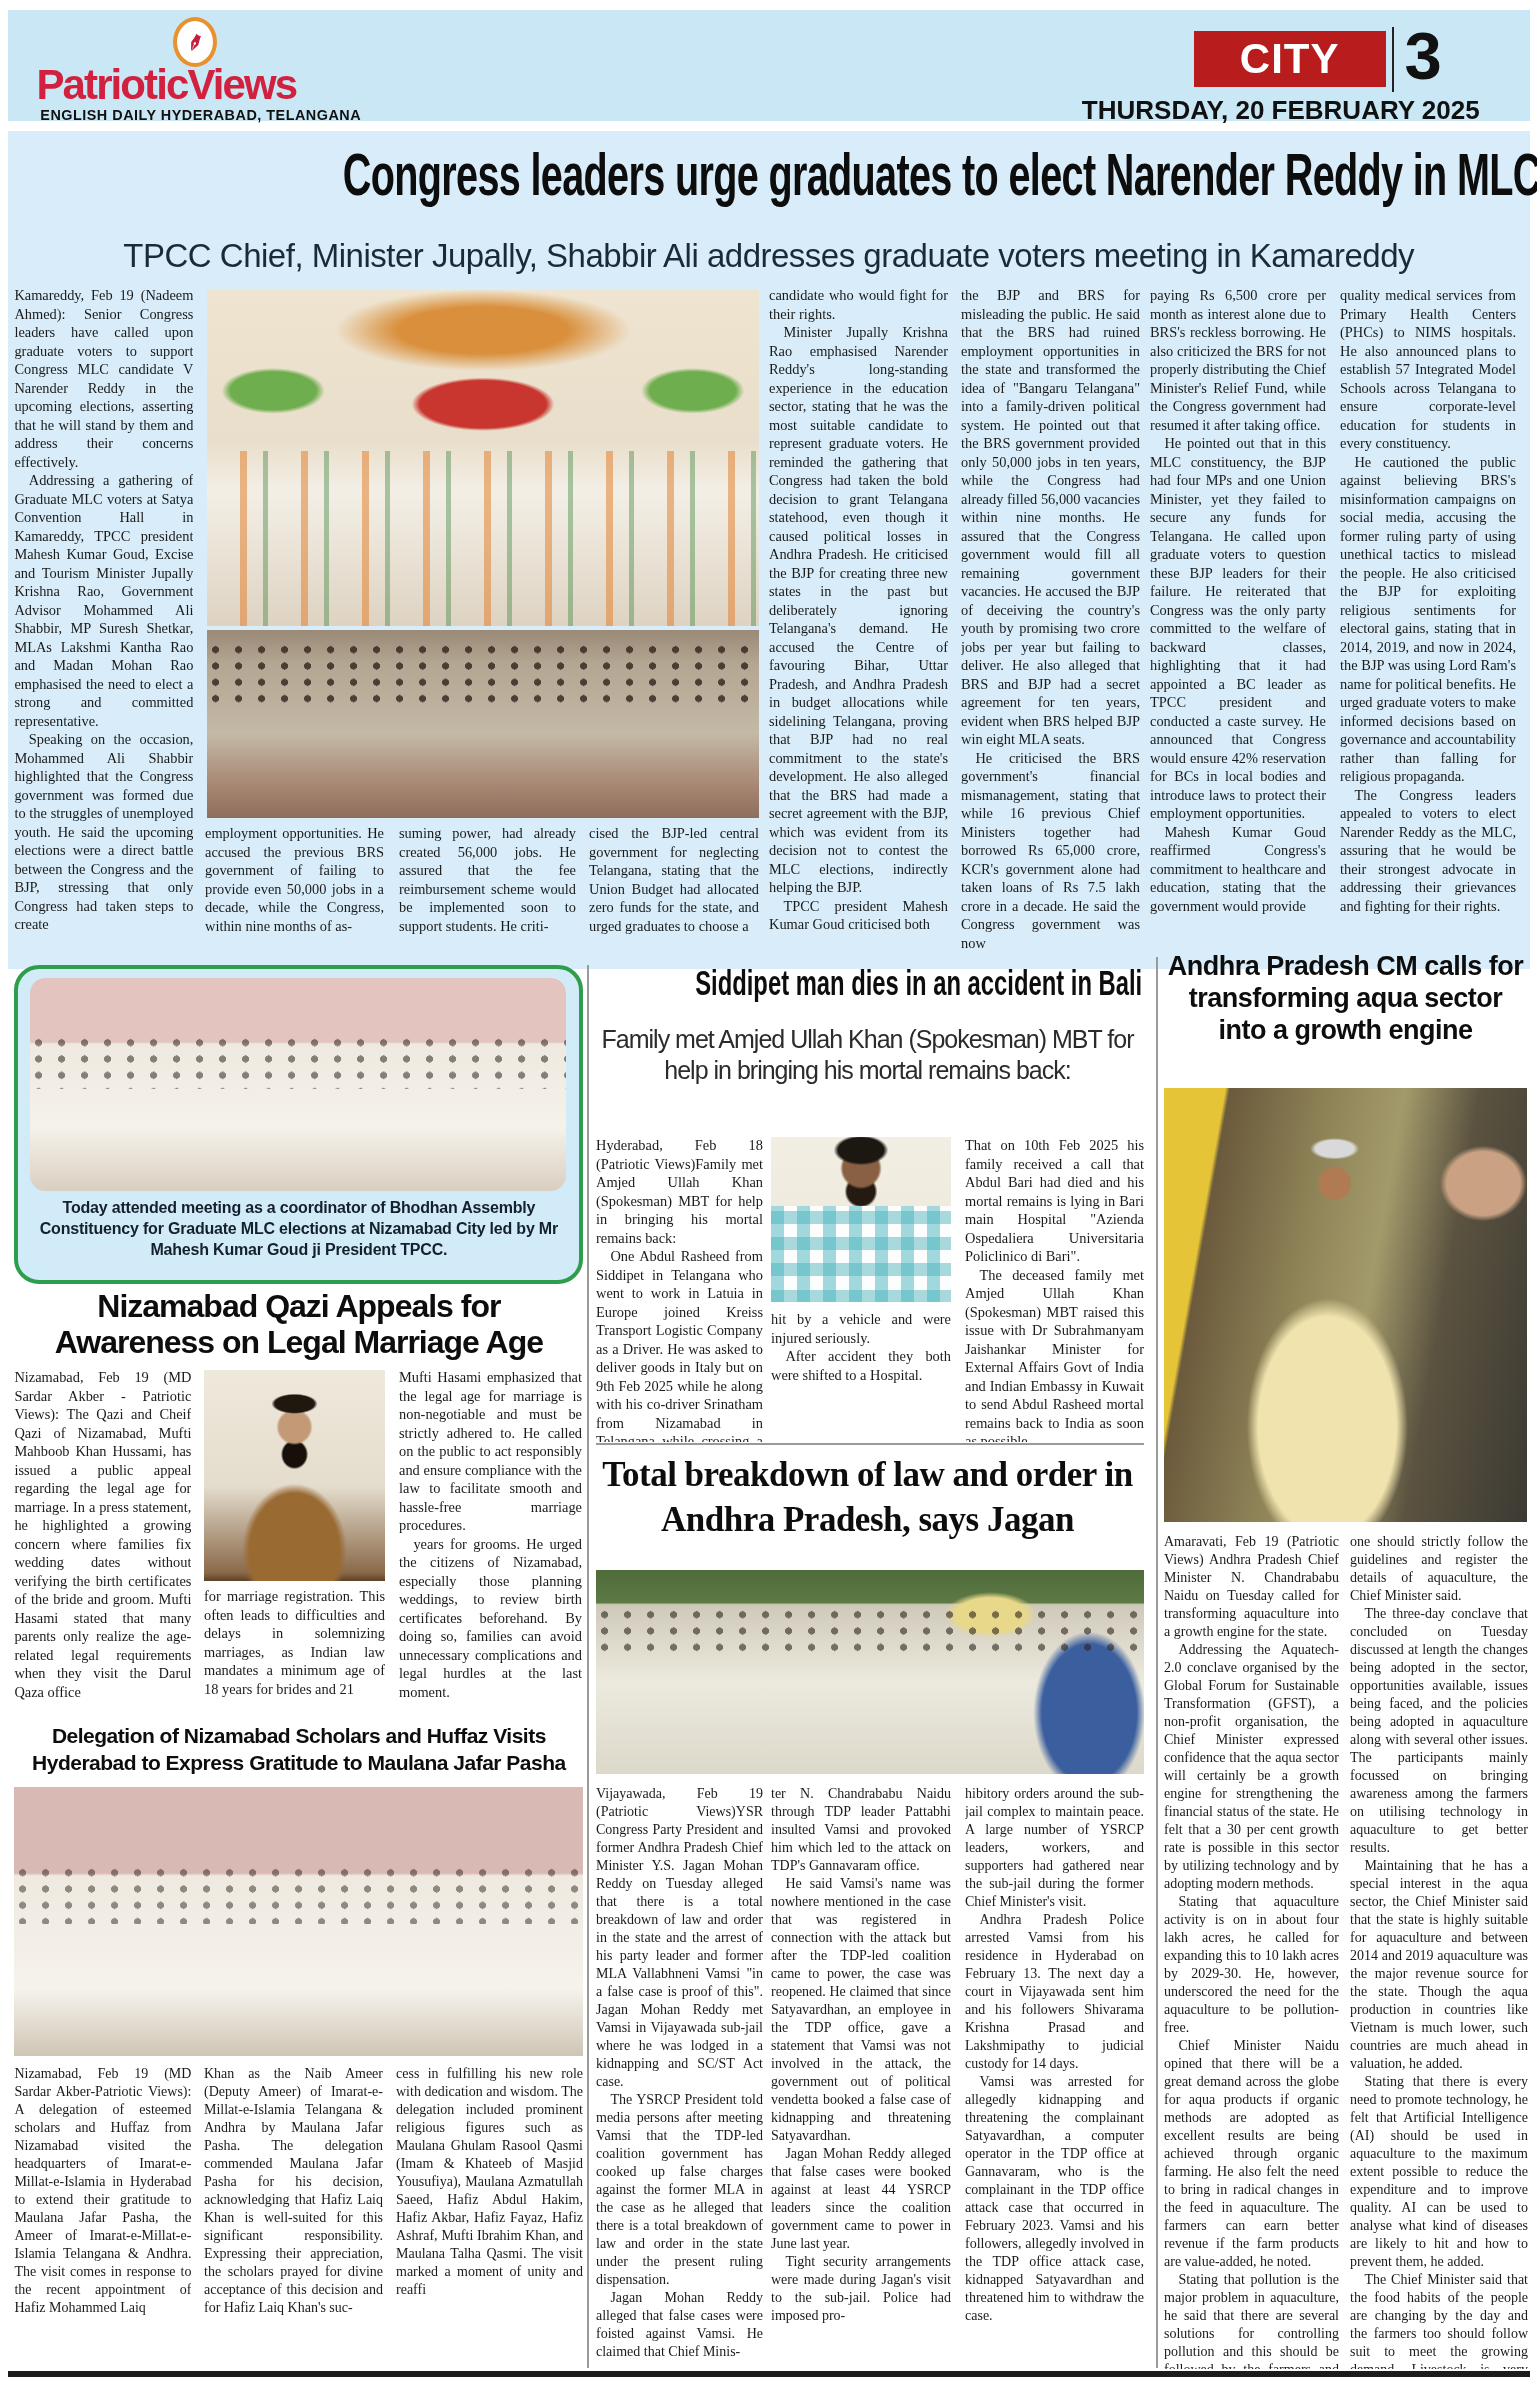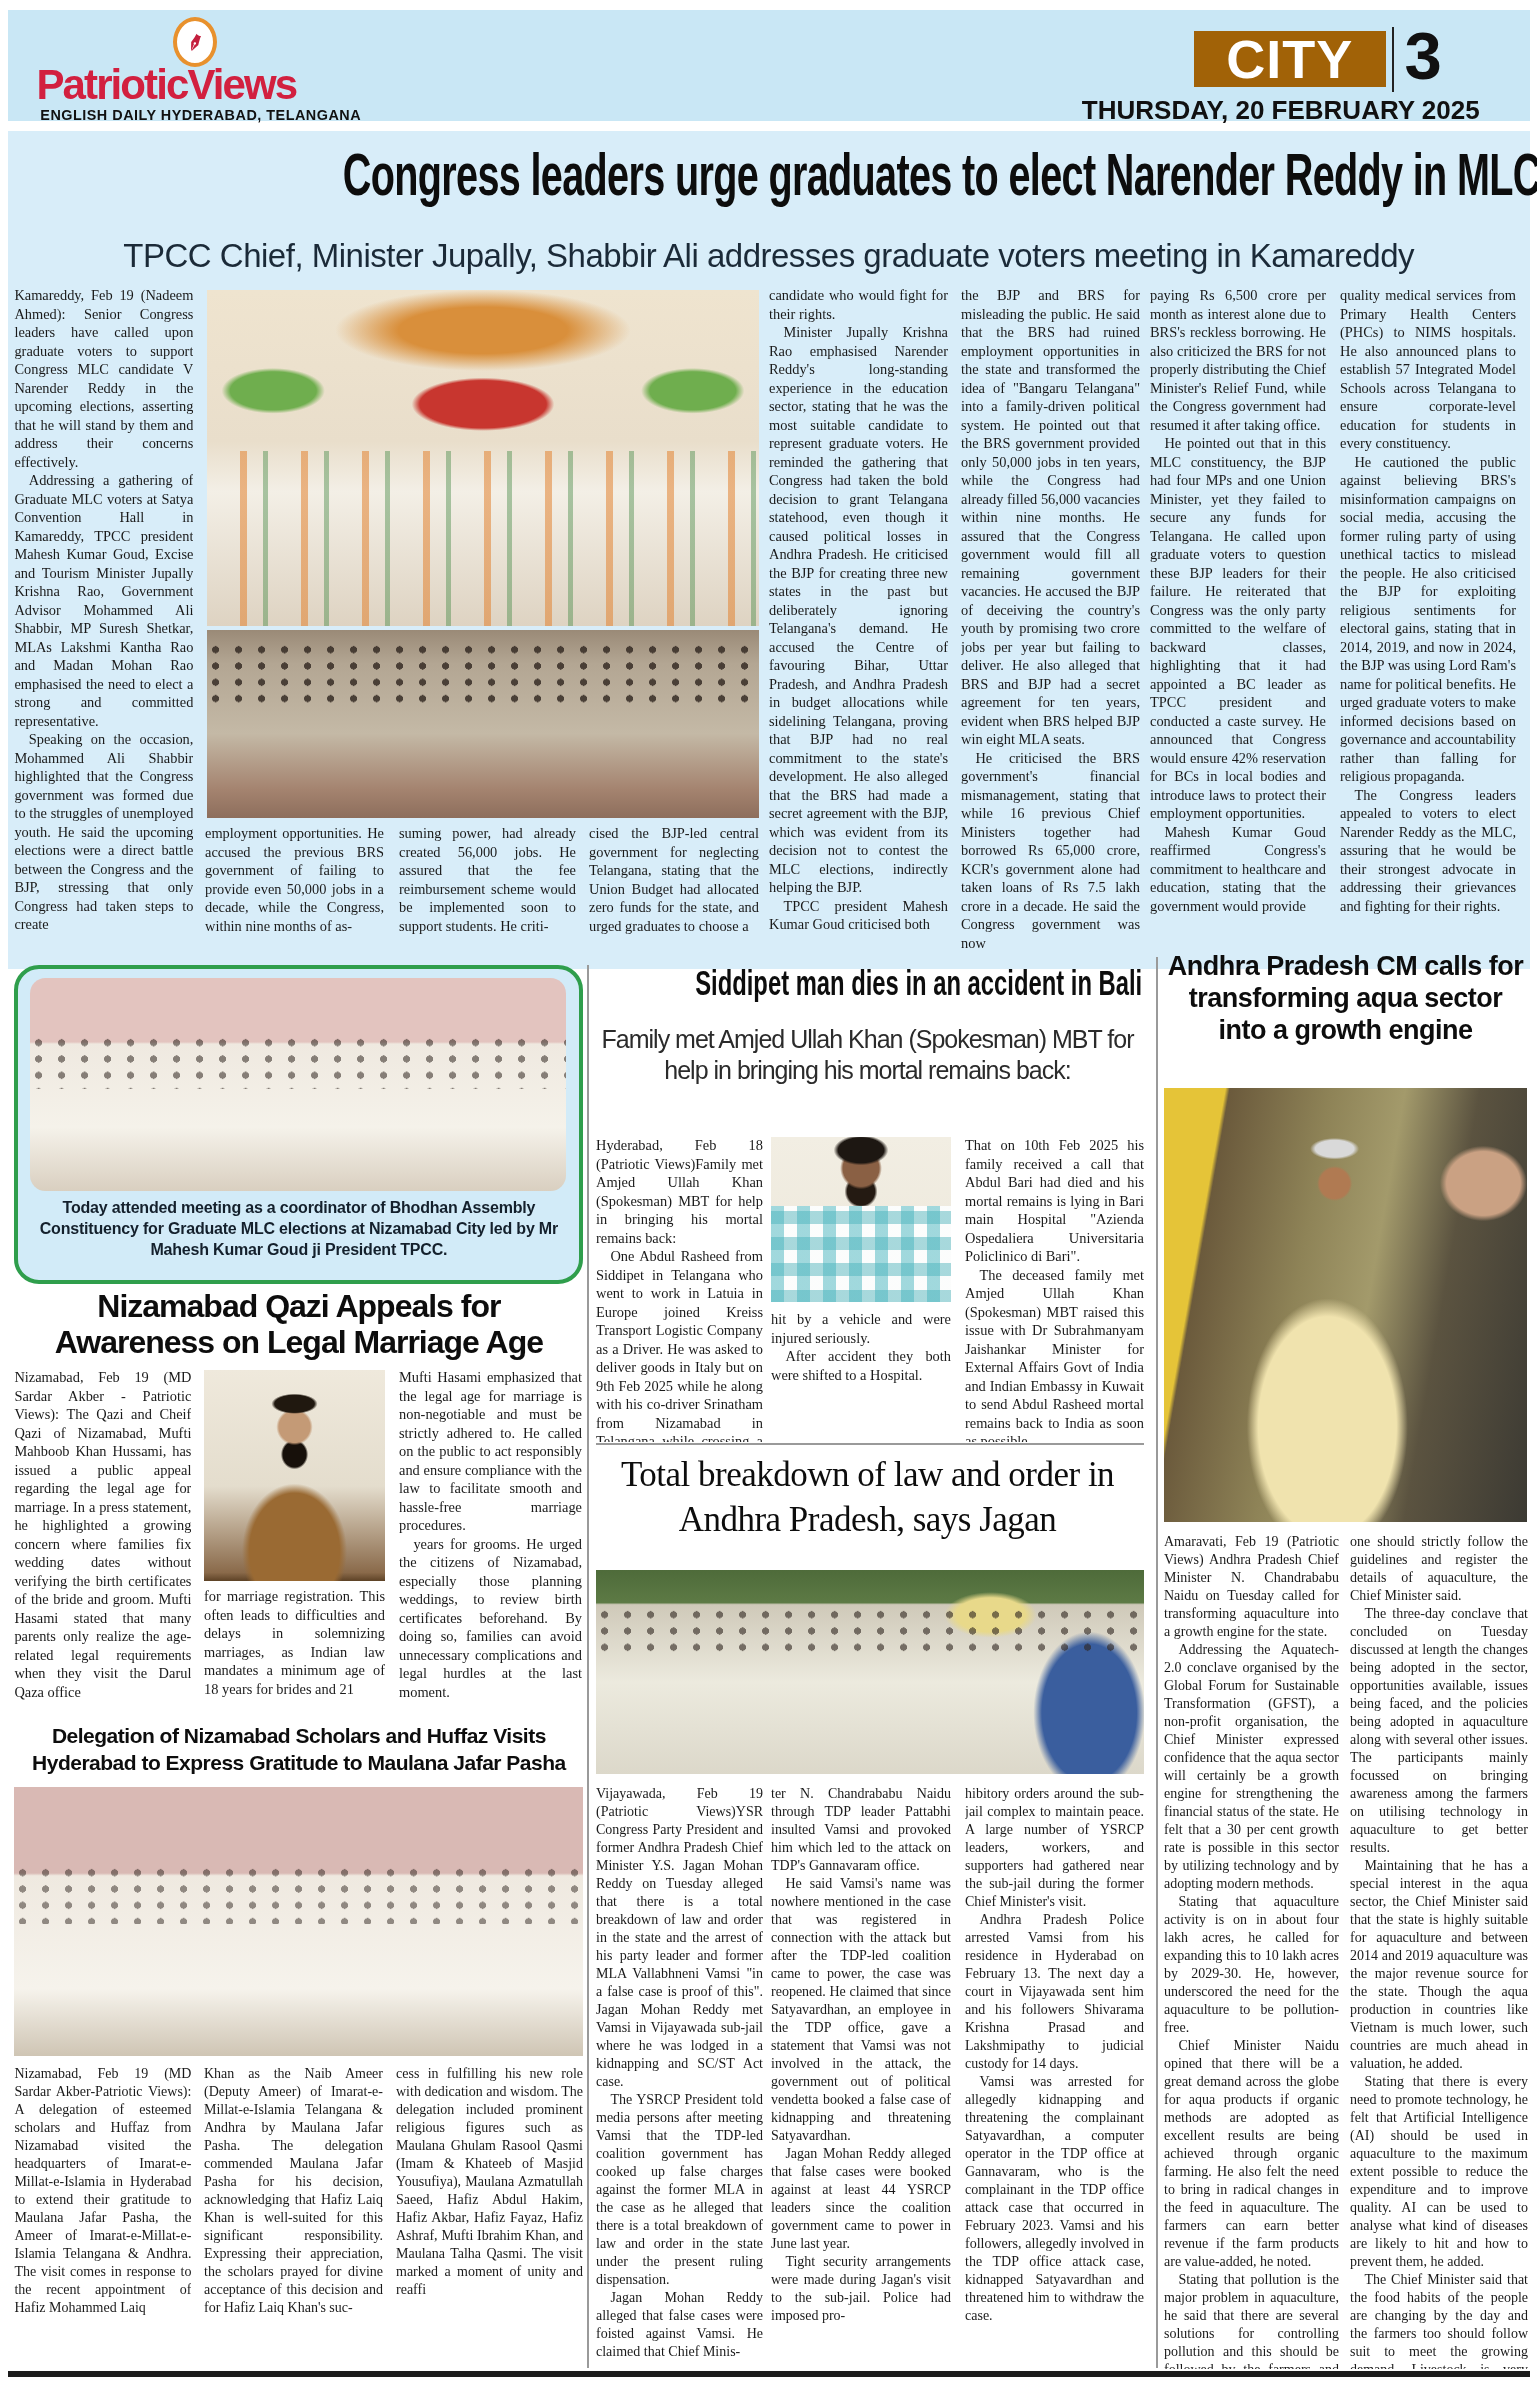--- a/index.html
+++ b/index.html
@@ -13,22 +13,22 @@
   .masthead { position:absolute; left:7.7px; top:9.6px; width:1522px; height:111px; background:#c9e7f5; }
   .logo-wrap { position:absolute; left:23px; top:5.8px; }
   .logo-icon { position:absolute; left:142px; top:1.9px; width:44px; height:50px;
     border:4.8px solid #e8912d; border-radius:50%; background:#fff;
     display:flex; align-items:center; justify-content:center; }
   .logo-icon span { font-size:25px; color:#c41f3e; transform:rotate(115deg); font-family:"DejaVu Sans",sans-serif; }
   .logo-text { position:absolute; left:5.8px; top:46px; font-family:"Liberation Sans",sans-serif;
     font-weight:bold; font-size:42px; letter-spacing:-1.9px; color:#d2203f; white-space:nowrap; }
   .logo-tagline { position:absolute; left:9.6px; top:92px; font-family:"Liberation Sans",sans-serif;
     font-weight:bold; font-size:14.4px; letter-spacing:0.5px; color:#111; white-space:nowrap; }
-  .city-box { position:absolute; right:144px; top:21px; width:192px; height:56px; background:#a16207;
-    color:#fff; font-family:"Liberation Sans",sans-serif; font-weight:bold; font-size:54px;
+  .city-box { position:absolute; right:144px; top:21px; width:192px; height:56px; background:#b91c1c;
+    color:#fff; font-family:"Liberation Sans",sans-serif; font-weight:bold; font-size:42px;
     display:flex; align-items:center; justify-content:center; letter-spacing:1px; }
   .city-sep { position:absolute; right:136px; top:17.3px; width:1.9px; height:65px; background:#222; }
   .page-num { position:absolute; right:88px; top:7.7px; font-family:"Liberation Sans",sans-serif;
     font-weight:bold; font-size:67px; color:#111; }
   .mast-date { position:absolute; right:50px; top:85px; font-family:"Liberation Sans",sans-serif;
     font-weight:bold; font-size:26px; color:#111; white-space:nowrap; }
   
   .lead-bg { position:absolute; left:7.7px; top:131px; width:1522px; height:838px; background:#d8edf9; }
   .lead-headline { position:absolute; left:7.7px; top:140px; width:1522px; text-align:center;
     font-family:"Liberation Sans",sans-serif; font-weight:900; font-size:60px; color:#0d0d0d; }
@@ -90,21 +90,21 @@
     border:4.8px solid #2f9e4c; border-radius:25px; background:#d2ebf8; padding:8.6px 11.5px; }
   .green-box .cap { margin-top:7.7px; text-align:center; font-family:"Liberation Sans",sans-serif;
     font-weight:bold; font-size:16px; line-height:1.3; color:#14202c; letter-spacing:-0.2px; }
   .sec-head { position:absolute; text-align:center; font-family:"Liberation Sans",sans-serif; color:#0d0d0d; }
   .sid-head { left:590px; top:963px; width:555px; font-weight:700; font-size:35px; }
   .sid-head .squeeze { display:inline-block; white-space:nowrap; transform:scaleX(.68); transform-origin:center; }
   .sid-sub { left:590px; top:1024px; width:555px; font-weight:400; font-size:25px; letter-spacing:-1px; line-height:1.22; color:#2b2b2b; }
   .qazi-head { left:14.4px; top:1289px; width:569px; font-weight:bold; font-size:32px; letter-spacing:-1px; line-height:1.12; }
   .del-head { left:14.4px; top:1722px; width:569px; font-weight:bold; font-size:21px; letter-spacing:-0.5px; line-height:1.3; }
   .jagan-head { left:590px; top:1453px; width:555px; font-family:"Liberation Serif",serif;
-    font-weight:400; font-size:35px; letter-spacing:-0.5px; line-height:1.28; }
+    font-weight:700; font-size:35px; letter-spacing:-0.5px; line-height:1.28; }
   .cm-head { left:1164px; top:951px; width:363px; font-weight:bold; font-size:27px; letter-spacing:-0.5px; line-height:1.18; }
   .small-col { font-size:14px; line-height:18px; }
   .bottom-bar { position:absolute; left:7.7px; top:2371px; width:1522px; height:5.8px; background:#1c1c1c; }
 </style>
 </head>
 <body>
 
 <div class="page">
 
   <header class="masthead">

